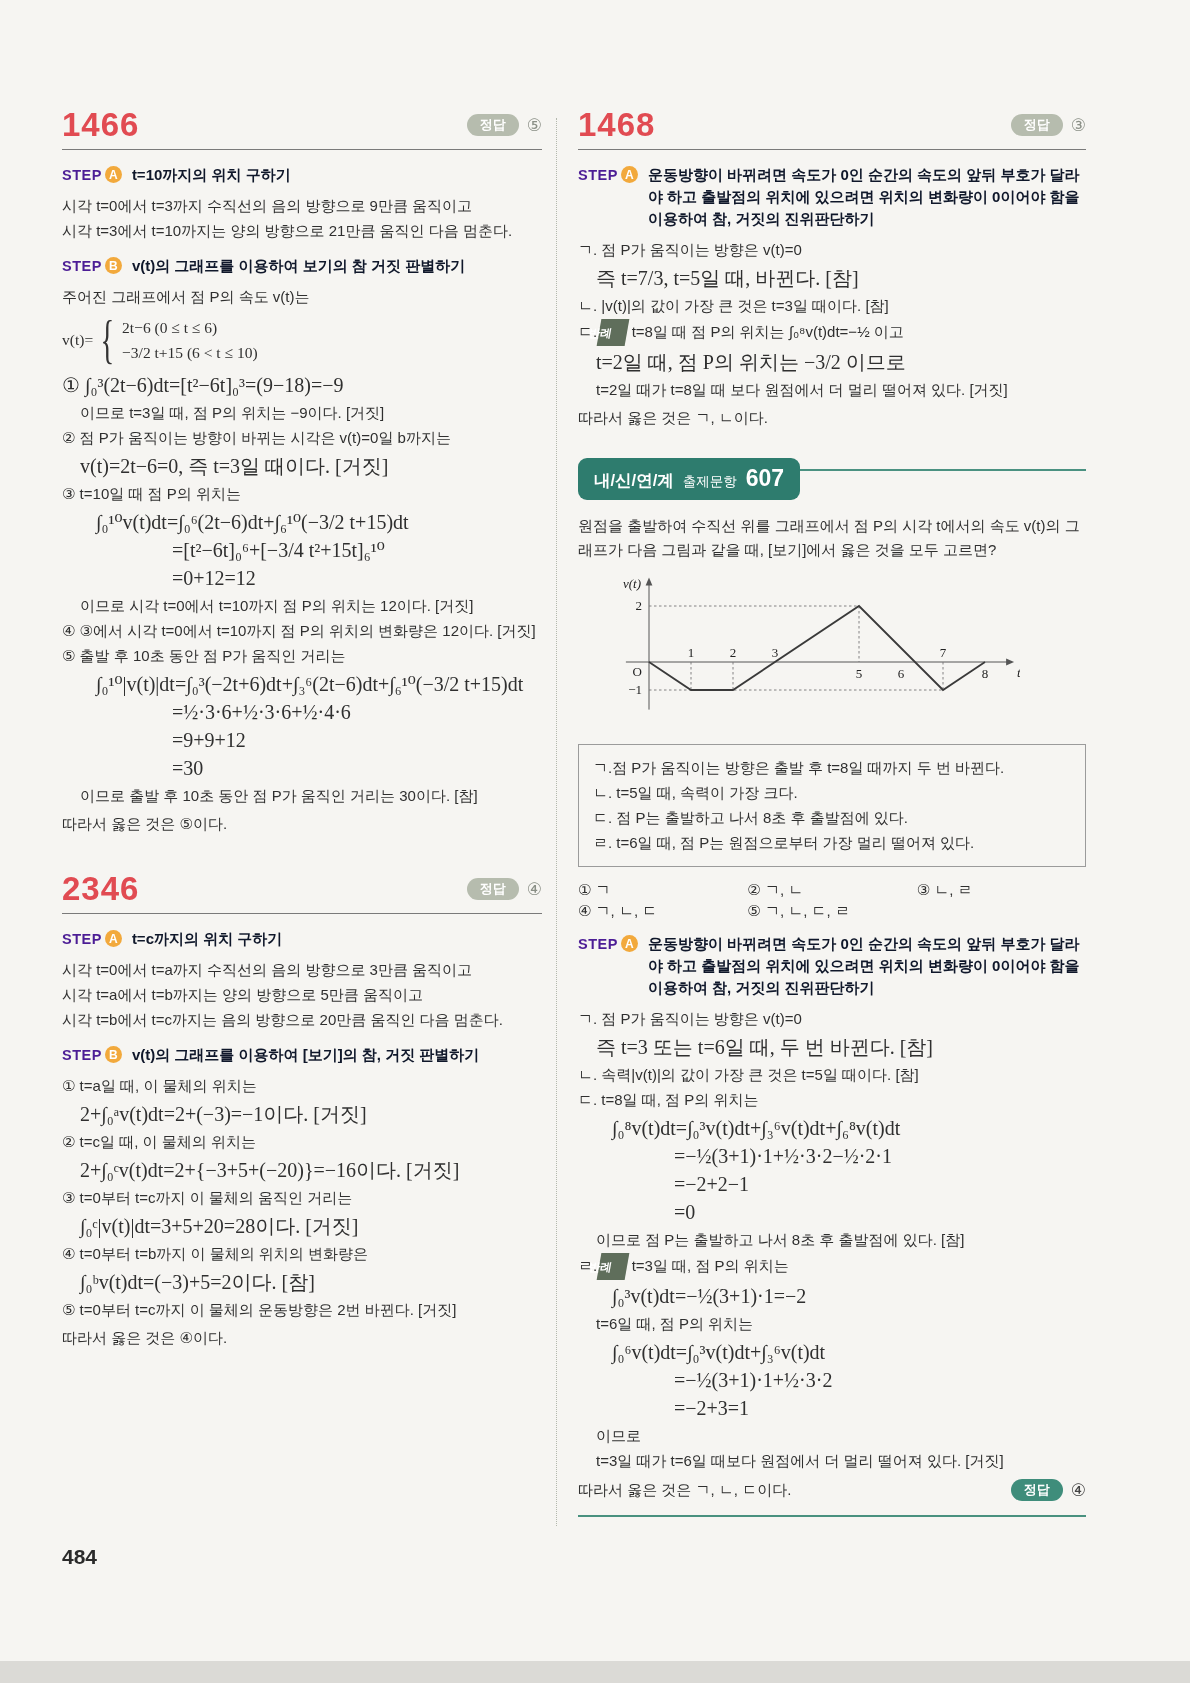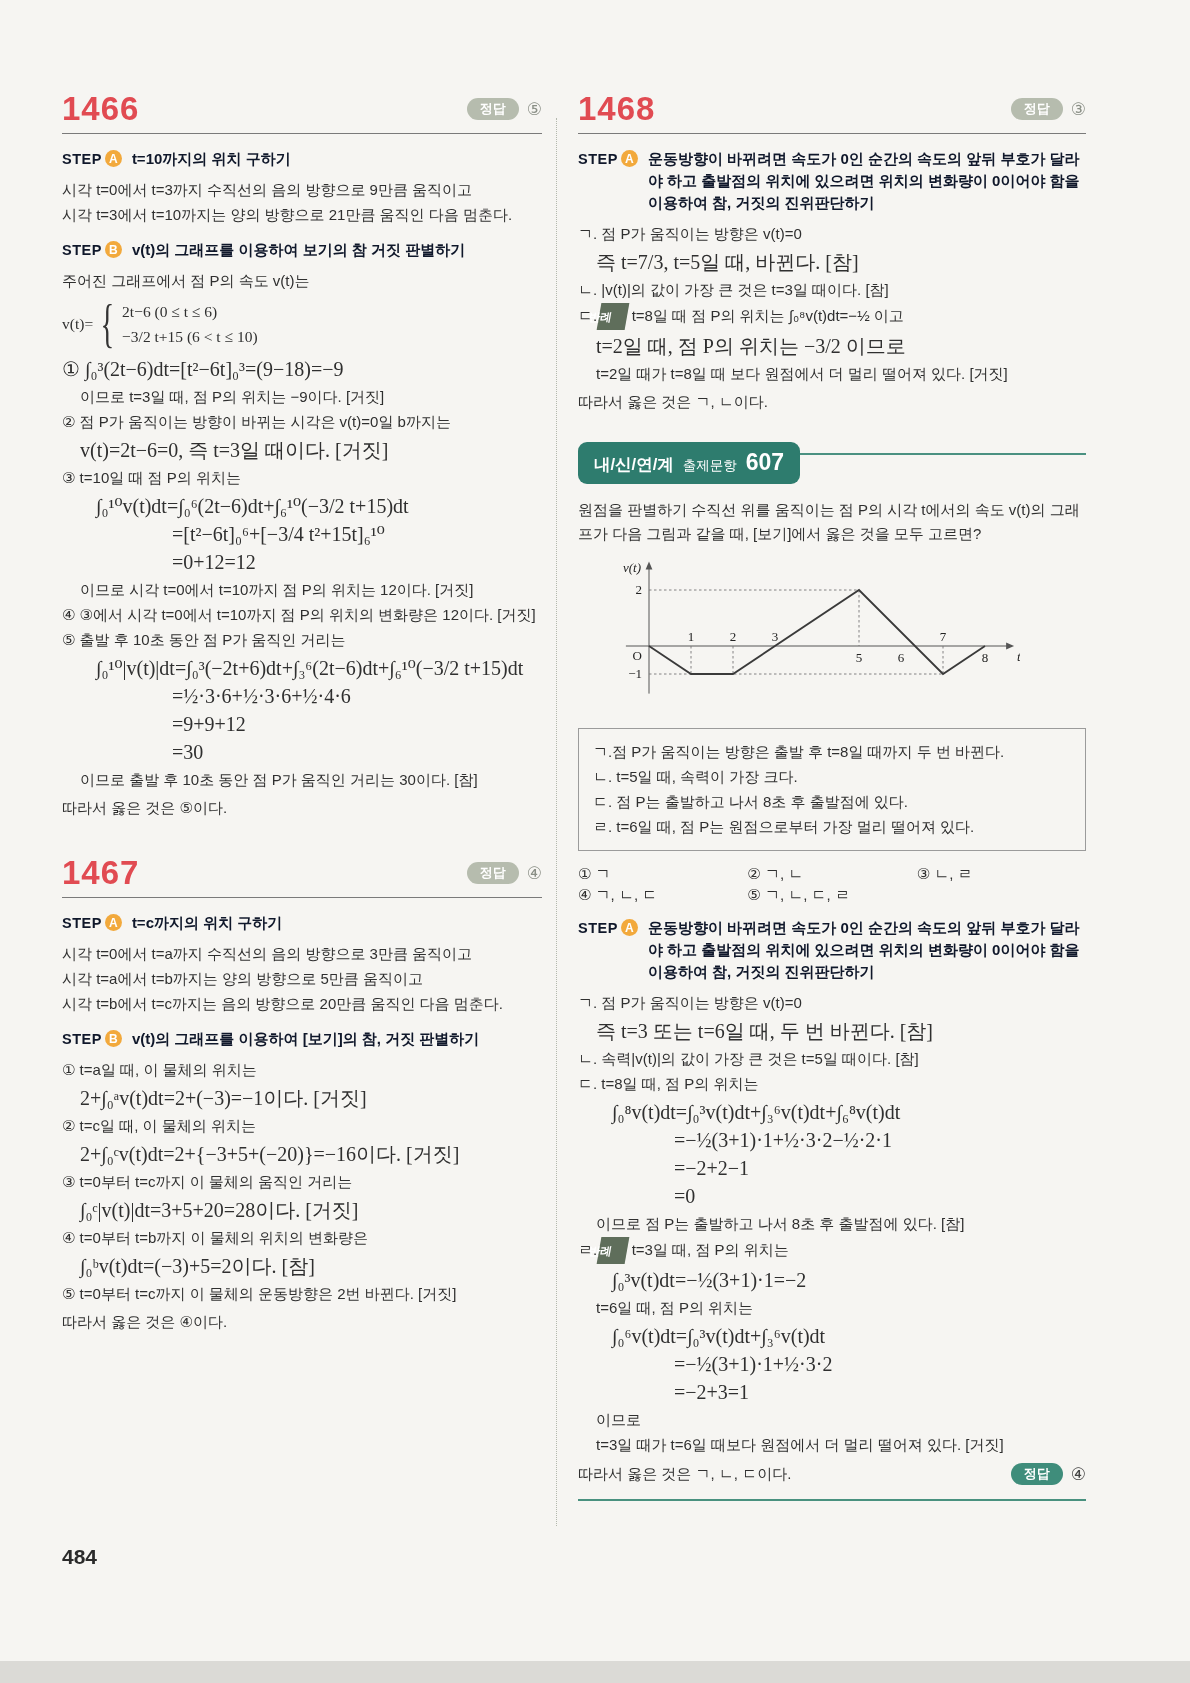--- a/index.html
+++ b/index.html
@@ -3,36 +3,36 @@
 <meta charset="utf-8">
 <style>
   html,body{margin:0;padding:0;}
   body{
     width:1190px;height:1683px;position:relative;
     background:#f6f5f2;color:#2f2f2f;
     font-family:"Liberation Sans","DejaVu Sans",sans-serif;
     overflow:hidden;
   }
   .divider{position:absolute;left:556px;top:118px;height:1408px;border-left:1px dotted #b3b8ad;}
-  .col{position:absolute;top:92px;}
+  .col{position:absolute;top:108px;}
   .col-left{left:62px;width:480px;}
   .col-right{left:578px;width:508px;}
 
   .prob-head{display:flex;justify-content:space-between;align-items:center;
     border-bottom:1.6px solid #7a7a7a;padding-bottom:8px;margin-bottom:14px;}
   .prob-num{font-size:33px;font-weight:700;color:#e14b52;letter-spacing:1px;line-height:1;}
   .ans-right{display:flex;align-items:flex-end;gap:8px;}
   .chip{background:#b6bcae;color:#fff;font-size:13px;font-weight:700;padding:2px 13px;border-radius:11px;}
   .chip-teal{background:#3f8d7b;color:#fff;font-size:13px;font-weight:700;padding:2px 13px;border-radius:11px;}
   .circ-num{color:#8a8f86;font-size:17px;}
   .circ-num-dark{color:#444;font-size:17px;}
 
   .step-row{display:flex;align-items:flex-start;margin:12px 0 8px;}
   .step-badge{display:flex;align-items:center;gap:3px;flex:0 0 auto;margin-right:10px;padding-top:2px;}
-  .step-word{color:#0f172a;font-weight:800;font-size:14.5px;letter-spacing:.5px;}
+  .step-word{color:#4c1d95;font-weight:800;font-size:14.5px;letter-spacing:.5px;}
   .step-letter{width:17px;height:17px;border-radius:50%;background:#f2a93c;color:#fff;
     font-size:12px;font-weight:700;display:flex;align-items:center;justify-content:center;}
   .step-title{font-weight:700;color:#0f172a;font-size:15px;line-height:22px;}
 
   .ln{font-size:15px;line-height:24px;margin:1px 0;}
   .hang{padding-left:18px;text-indent:-18px;}
   .ind{padding-left:18px;}
   .ind2{padding-left:34px;}
   .cont{padding-left:110px;}
   .cont2{padding-left:96px;}
@@ -124,21 +124,21 @@
   <div class="ln hang">④ ③에서 시각 t=0에서 t=10까지 점 P의 위치의 변화량은 12이다. [거짓]</div>
   <div class="ln hang">⑤ 출발 후 10초 동안 점 P가 움직인 거리는</div>
   <div class="ln math ind2">∫₀¹⁰|v(t)|dt=∫₀³(−2t+6)dt+∫₃⁶(2t−6)dt+∫₆¹⁰(−3/2 t+15)dt</div>
   <div class="ln math cont">=½·3·6+½·3·6+½·4·6</div>
   <div class="ln math cont">=9+9+12</div>
   <div class="ln math cont">=30</div>
   <div class="ln ind">이므로 출발 후 10초 동안 점 P가 움직인 거리는 30이다. [참]</div>
   <div class="ln concl">따라서 옳은 것은 ⑤이다.</div>
 
   <div class="prob-head" style="margin-top:36px;">
-    <div class="prob-num">1467</div>
+    <div class="prob-num">2346</div>
     <div class="ans-right">
       <span class="chip">정답</span>
       <span class="circ-num">④</span>
     </div>
   </div>
 
   <div class="step-row">
     <div class="step-badge">
       <span class="step-word">STEP</span>
       <span class="step-letter">A</span>
@@ -196,21 +196,21 @@
   <div class="ln concl">따라서 옳은 것은 ㄱ, ㄴ이다.</div>
 
   <div class="naeshin">
     <div class="naeshin-line"></div>
     <div class="naeshin-tab">
       <span class="nt1">내/신/연/계</span>
       <span class="nt2">출제문항</span>
       <span class="nt3">607</span>
     </div>
 
-    <div class="ln m-intro">원점을 판별하기 수직선 위를 움직이는 점 P의 시각 t에서의 속도 v(t)의 그래프가 다음 그림과 같을 때, [보기]에서 옳은 것을 모두 고르면?</div>
+    <div class="ln m-intro">원점을 출발하여 수직선 위를 그래프에서 점 P의 시각 t에서의 속도 v(t)의 그래프가 다음 그림과 같을 때, [보기]에서 옳은 것을 모두 고르면?</div>
 
     <div class="graph-wrap">
       <svg id="vgraph" width="416" height="158" viewBox="0 0 416 158">
           <line x1="21.9" y1="92" x2="404.1" y2="92" stroke="#555" stroke-width="1"></line>
           <path d="M410.1 92 l-8 -3.4 l0 6.8 z" fill="#555"></path>
           <line x1="45" y1="139.6" x2="45" y2="13.600000000000009" stroke="#555" stroke-width="1"></line>
           <path d="M45 7.6000000000000085 l-3.4 8 l6.8 0 z" fill="#555"></path>
           <line x1="45" y1="36" x2="255" y2="36" stroke="#777" stroke-width="0.9" stroke-dasharray="2.5 2.5"></line>
           <line x1="255" y1="36" x2="255" y2="92" stroke="#777" stroke-width="0.9" stroke-dasharray="2.5 2.5"></line>
           <line x1="87" y1="92" x2="87" y2="120" stroke="#777" stroke-width="0.9" stroke-dasharray="2.5 2.5"></line>

